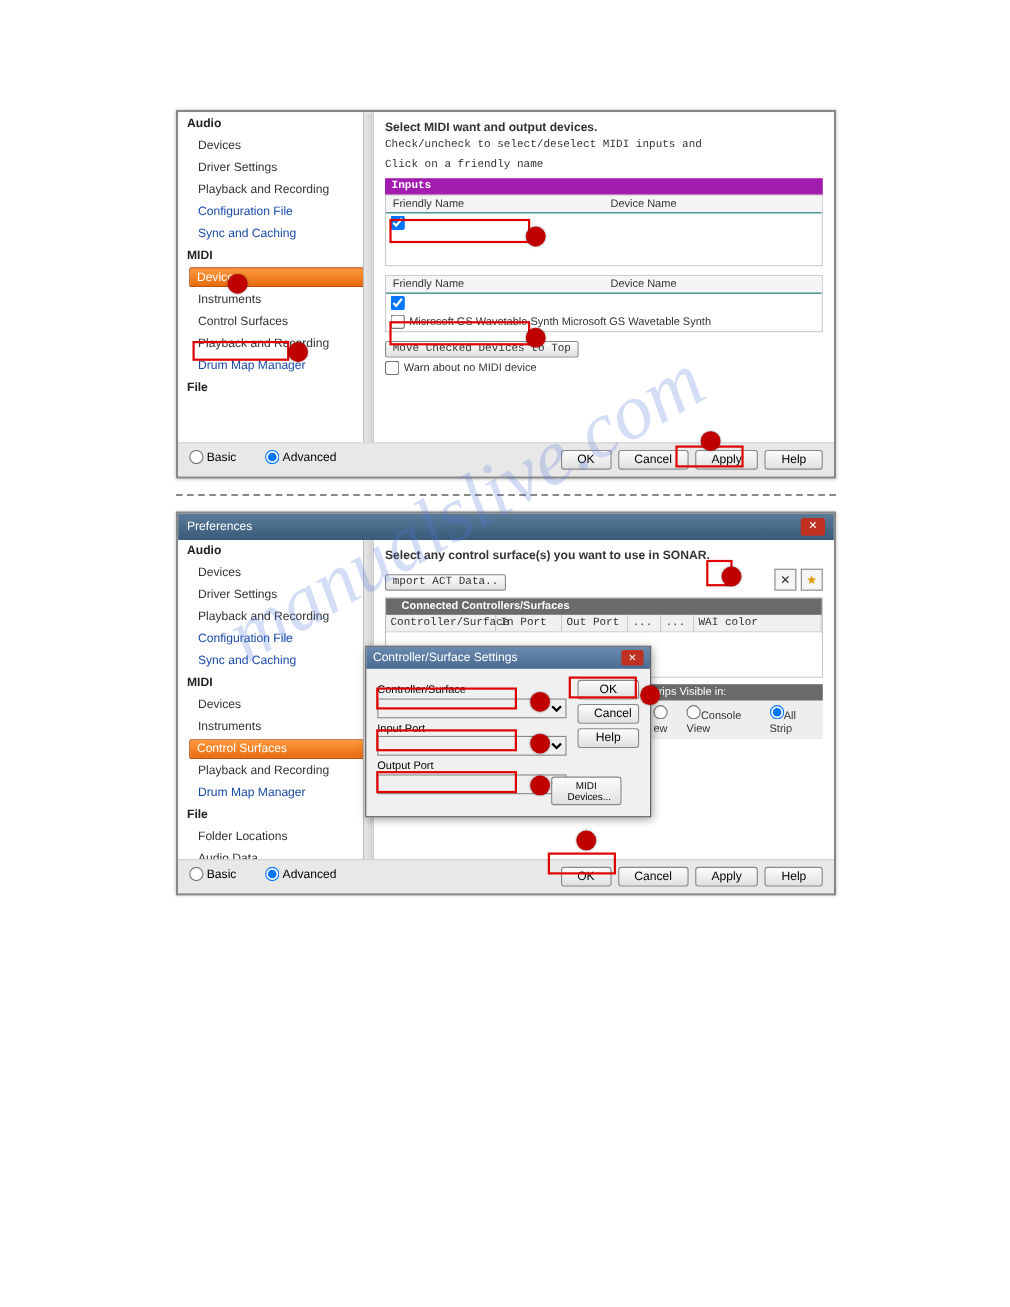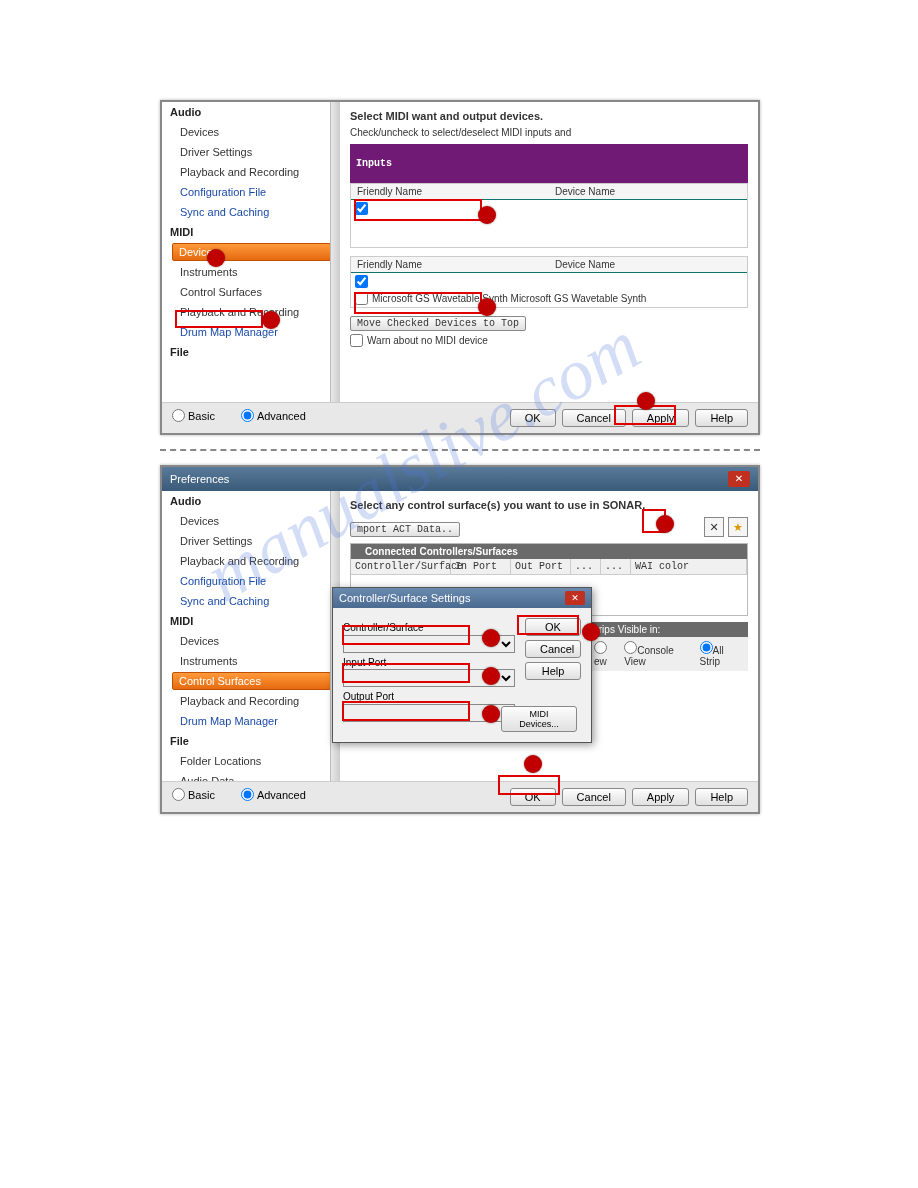--- a/index.html
+++ b/index.html
@@ -8,22 +8,22 @@
 .win{border:2px solid #888;background:#f0f0f0;position:relative;box-shadow:0 0 3px rgba(0,0,0,0.3)}
 .win-body{display:flex;height:300px}
 .sidebar{width:178px;background:#fff;border-right:1px solid #ccc;overflow:hidden;position:relative;font-size:11px}
 .sidebar::after{content:"";position:absolute;right:0;top:0;bottom:0;width:8px;background:linear-gradient(90deg,#e8e8e8,#d0d0d0);border-left:1px solid #bbb}
 .cat{font-weight:bold;padding:4px 8px;color:#222}
 .item{padding:4px 8px 4px 18px;color:#333;cursor:pointer}
 .item.link{color:#1a4aa8}
 .item.sel{background:linear-gradient(#ff9a3a,#e66a10);color:#fff;border:1px solid #c05000;border-radius:2px;margin:1px 8px 1px 10px;padding:2px 6px}
 .main{flex:1;background:#fff;padding:8px 10px;font-size:10px;color:#333;position:relative}
 .main h4{font-size:11px;font-weight:bold;margin-bottom:4px}
-.hint{font-family:Liberation Sans, sans-serif;font-size:10px;line-height:1.4;margin-bottom:4px}
-.bar{background:#701a75;color:#fff;font-family:"Courier New",monospace;font-size:10px;padding:14px 6px;font-weight:bold}
+.hint{font-family:Liberation Mono, monospace;font-size:10px;line-height:1.4;margin-bottom:4px}
+.bar{background:#a21caf;color:#fff;font-family:"Courier New",monospace;font-size:10px;padding:2px 6px;font-weight:bold}
 .tbl{border:1px solid #ccc;margin-bottom:8px}
 .tbl-head{display:flex;background:#f5f5f5;font-family:"Courier New",monospace;font-size:10px;border-bottom:1px solid #0f766e}
 .tbl-head span{padding:2px 6px;flex:1}
 .tbl-row{display:flex;align-items:center;padding:2px 4px;font-family:"Courier New",monospace;font-size:10px}
 .tbl-row input[type=checkbox]{margin-right:4px}
 .btn-row{background:#e8e8e8;border-top:1px solid #ccc;padding:6px 10px;display:flex;align-items:flex-start;gap:6px;font-size:11px}
 .radio{display:flex;align-items:center;gap:3px;margin-right:20px}
 .radio input{margin:0}
 .spacer{flex:1}
 button{font-size:11px;padding:2px 14px;background:linear-gradient(#fdfdfd,#e0e0e0);border:1px solid #888;border-radius:3px;cursor:pointer}
@@ -70,20 +70,21 @@
       <div class="item sel">Devices</div>
       <div class="item">Instruments</div>
       <div class="item">Control Surfaces</div>
       <div class="item">Playback and Recording</div>
       <div class="item link">Drum Map Manager</div>
       <div class="cat">File</div>
     </div>
     <div class="main">
       <h4>Select MIDI want and output devices.</h4>
       <div class="hint">Check/uncheck to select/deselect MIDI inputs and</div>
+      <div class="hint">Click on a friendly name</div>
       <div class="bar">Inputs</div>
       <div class="tbl">
         <div class="tbl-head">
               <span>Friendly Name</span>
               <span>Device Name</span>
             </div>
         <div class="tbl-row">
               <input type="checkbox" checked="" style="">
             </div>
         <div style="height:30px"></div>
@@ -218,21 +219,21 @@
         <label>Input Port</label>
         <select></select>
         <label>Output Port</label>
         <select></select>
       </div>
       <div class="mbtns">
         <button>OK</button>
         <button>Cancel</button>
         <button>Help</button>
         <div style="height:18px"></div>
-        <button style="width:76px;font-size:9px;margin-left:-24px">MIDI Devices...</button>
+        <button style="width:64px;font-size:9px;margin-left:-24px">MIDI Devices...</button>
       </div>
     </div>
   </div>
 
   <span class="marker" style="left:494px;top:48px"></span>
   <span class="marker" style="left:320px;top:162px"></span>
   <span class="marker" style="left:320px;top:200px"></span>
   <span class="marker" style="left:320px;top:238px"></span>
   <span class="marker" style="left:420px;top:156px"></span>
   <span class="marker" style="left:362px;top:288px"></span>

